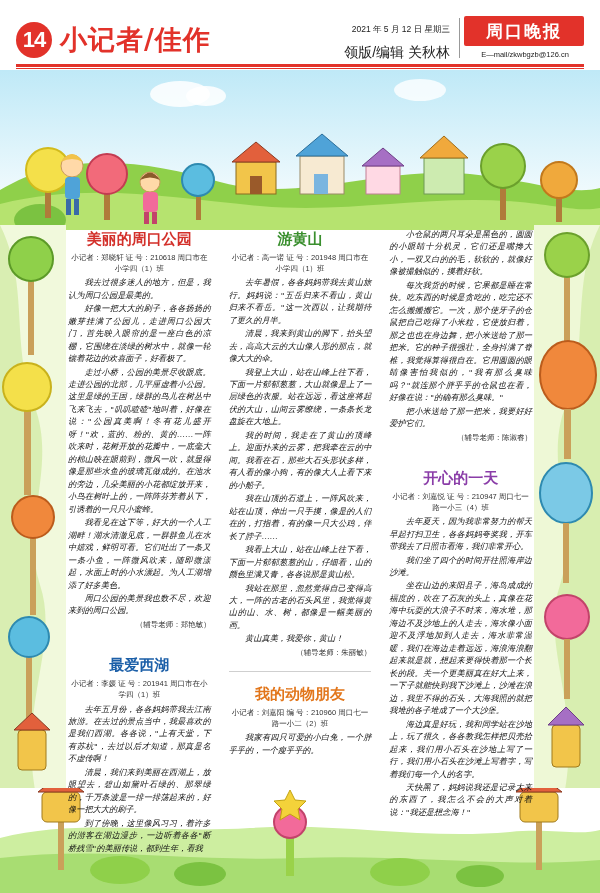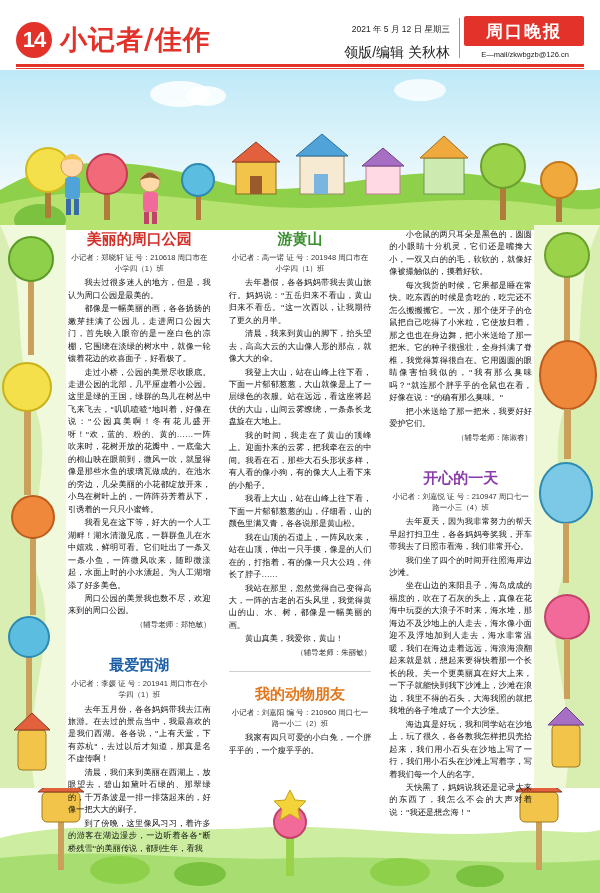--- a/index.html
+++ b/index.html
@@ -110,21 +110,21 @@
     font-family:"Liberation Sans",sans-serif;
     margin-bottom:2px;
   }
   .body{
     font-size:8.2px;line-height:1.52;color:#111;
     text-align:justify;
     font-family:"DejaVu Serif",serif;
     text-indent:2em;
     word-break:break-all;
   }
-  .body p{margin:0 0 1px;}
+  .body p{margin:0 0 1px;font-style:italic;}
   .editor-note{
     text-align:right;font-size:7.5px;color:#333;margin-top:2px;
     font-family:"Liberation Sans",sans-serif;text-indent:0;
   }
   .divider{
     height:1px;background:#cfcfcf;margin:4px 0 2px;
   }
 </style>
 </head>
 <body>
@@ -266,21 +266,21 @@
 
   <div class="cols">
 
     <div class="col">
       <div class="article">
         <div class="art-title red">美丽的周口公园</div>
         <div class="byline">小记者：郑晓轩  证 号：210618
 周口市在小学四（1）班</div>
         <div class="body">
           <p>我去过很多迷人的地方，但是，我认为周口公园是最美的。</p>
-          <p>都像是一幅美丽的画，各各扬扬的嫩芽挂满了公园儿，走进周口公园大门，首先映入眼帘的是一座白色的凉棚，它围绕在淡绿的树水中，就像一轮镶着花边的欢喜面子，好看极了。</p>
+          <p>好像一把大大的刷子，各各扬扬的嫩芽挂满了公园儿，走进周口公园大门，首先映入眼帘的是一座白色的凉棚，它围绕在淡绿的树水中，就像一轮镶着花边的欢喜面子，好看极了。</p>
           <p>走过小桥，公园的美景尽收眼底。走进公园的北部，几平厘虚着小公园。这里是绿的王国，绿群的鸟儿在树丛中飞来飞去，"叽叽喳喳"地叫着，好像在说："公园真美啊！冬有花儿盛开呀！"欢，蓝的、粉的、黄的……一阵吹来时，花树开放的花瓣中，一底毫大的棉山映在眼前到，微风一吹，就显得像是那些水鱼的玻璃瓦做成的。在池水的旁边，几朵美丽的小花都绽放开来，小鸟在树叶上的，一阵阵芬芳着从下，引诱着的一只只小蜜蜂。</p>
           <p>我看见在这下等，好大的一个人工湖畔！湖水清澈见底，一群群鱼儿在水中嬉戏，鲜明可看。它们吐出了一条又一条小鱼，一阵微风吹来，随即微漾起，水面上时的小水漂起。为人工湖增添了好多美色。</p>
           <p>周口公园的美景我也数不尽，欢迎来到的周口公园。</p>
           <div class="editor-note">（辅导老师：郑艳敏）</div>
         </div>
       </div>
       <div class="divider"></div>
       <div class="article">
         <div class="art-title blue">最爱西湖</div>
         <div class="byline">小记者：李媛  证 号：201941
@@ -296,22 +296,22 @@
     <div class="col">
       <div class="article">
         <div class="art-title green">游黄山</div>
         <div class="byline">小记者：高一诺  证 号：201948
 周口市在小学四（1）班</div>
         <div class="body">
           <p>去年暑假，各各妈妈带我去黄山旅行。妈妈说："五岳归来不看山，黄山归来不看岳。"这一次西以，让我期待了更久的月半。</p>
           <p>清晨，我来到黄山的脚下，抬头望去，高高大云的大山像人形的那点，就像大大的伞。</p>
           <p>我登上大山，站在山峰上往下看，下面一片郁郁葱葱，大山就像是上了一层绿色的衣服。站在远远，看这座将起伏的大山，山间云雾缭绕，一条条长龙盘旋在大地上。</p>
           <p>我的时间，我走在了黄山的顶峰上。迎面扑来的云雾，把我牵在云的中间。我看在石，那些大石头形状多样，有人看的像小狗，有的像大人上看下来的小船子。</p>
+          <p>我在山顶的石道上，一阵风吹来，站在山顶，伸出一只手摸，像是的人们在的，打指着，有的像一只大公鸡，伴长了脖子……</p>
           <p>我看上大山，站在山峰上往下看，下面一片郁郁葱葱的山，仔细看，山的颜色里满又青，各各说那是黄山松。</p>
-          <p>我在山顶的石道上，一阵风吹来，站在山顶，伸出一只手摸，像是的人们在的，打指着，有的像一只大公鸡，伴长了脖子……</p>
           <p>我站在那里，忽然觉得自己变得高大，一阵的古老的石头风里，我觉得黄山的山、水、树，都像是一幅美丽的画。</p>
           <p>黄山真美，我爱你，黄山！</p>
           <div class="editor-note">（辅导老师：朱丽敏）</div>
         </div>
       </div>
       <div class="divider"></div>
       <div class="article">
         <div class="art-title orange">我的动物朋友</div>
         <div class="byline">小记者：刘嘉阳  编 号：210960
 周口七一路一小二（2）班</div>

